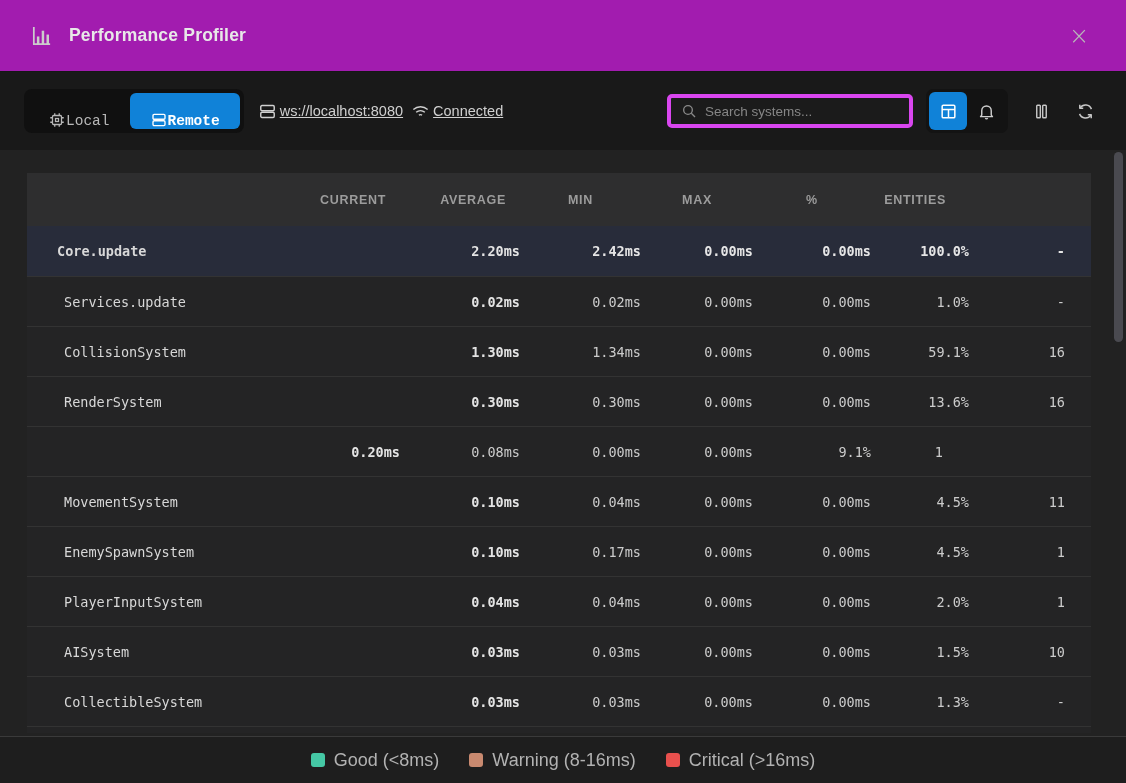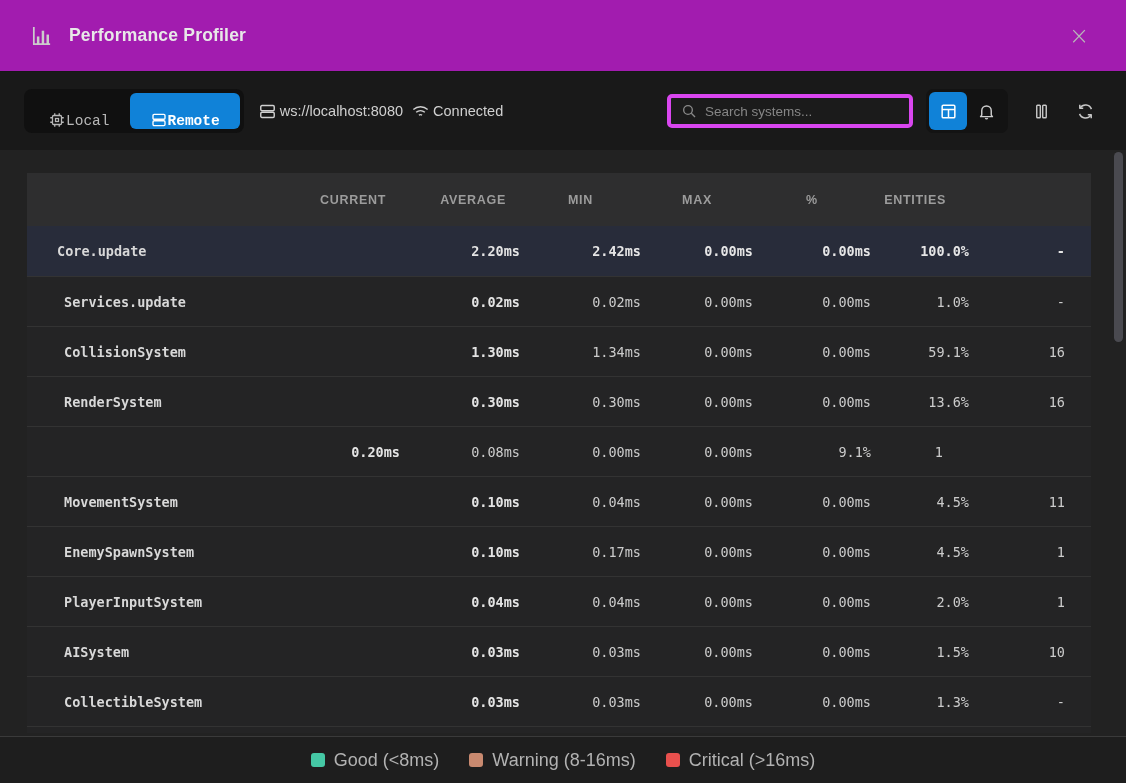--- a/index.html
+++ b/index.html
@@ -33,21 +33,21 @@
   .toggle-group {
     display: flex; align-items: center; background: #101010; border-radius: 8px; padding: 4px; height: 44px;
   }
   .toggle-btn {
     display: flex; align-items: flex-end; border: none; background: transparent;
     color: #b8b8b8; font-size: 14.5px; font-weight: 500; padding: 0 20px; height: 36px;
     border-radius: 6px; cursor: pointer; font-family: Liberation Mono, monospace;
   }
   .toggle-btn.active { color: #ffffff; font-weight: 700; }
   .endpoint, .conn {
-    display: flex; align-items: center; gap: 3px; color: #d0d0d0; font-size: 14.5px;
+    display: flex; align-items: center; gap: 3px; color: #d0d0d0; font-size: 14.5px; text-decoration: underline;
   }
   .endpoint { margin-left: 14px; }
   .conn { margin-left: 8px; }
 
   .search-box {
     margin-left: auto; width: 246px; height: 34px; background: #1b1b1b;
     border: 4px solid #d946ef; border-radius: 5px;
     display: flex; align-items: center; padding: 4px 10px; gap: 8px;
   }
   .search-box input {
@@ -85,21 +85,21 @@
     font-family: "Liberation Sans", "DejaVu Sans", sans-serif;
     font-size: 12.5px; font-weight: 700; letter-spacing: .7px; color: #9c9c9c;
   }
   .thead .cell { cursor: pointer; }
   .tbody .trow { height: 50px; background: #242425; border-top: 1px solid #333333; font-size: 13.5px; color: #cccccc; }
   .tbody .trow:first-child { border-top: none; }
   .tbody .trow.selected { background: #282c3a; color: #e6e6e6; }
   .tbody .trow.selected .cell { font-weight: 700; }
   .cell { white-space: nowrap; }
   .c-name { text-align: left; padding-left: 30px; color: #d8d8d8; }
-  .trow.lvl1 .c-name { padding-left: 37px; font-weight: bold; }
+  .trow.lvl1 .c-name { padding-left: 37px; }
   .c-num { text-align: right; }
   .c-cur { font-weight: 700; color: #e4e4e4; }
   .c-ent { text-align: right; padding-right: 26px; }
   .h-name { text-align: left; padding-left: 17px; }
   .h-right { text-align: right; padding-right: 14px; }
   .h-center { text-align: center; }
   .h-ent { text-align: right; padding-right: 23px; }
   .partial-row { height: 7px; background: #242425; border-top: 1px solid #333333; }
 
   .scrollbar-track { position: absolute; top: 2px; right: 2px; width: 11px; height: 700px; }

